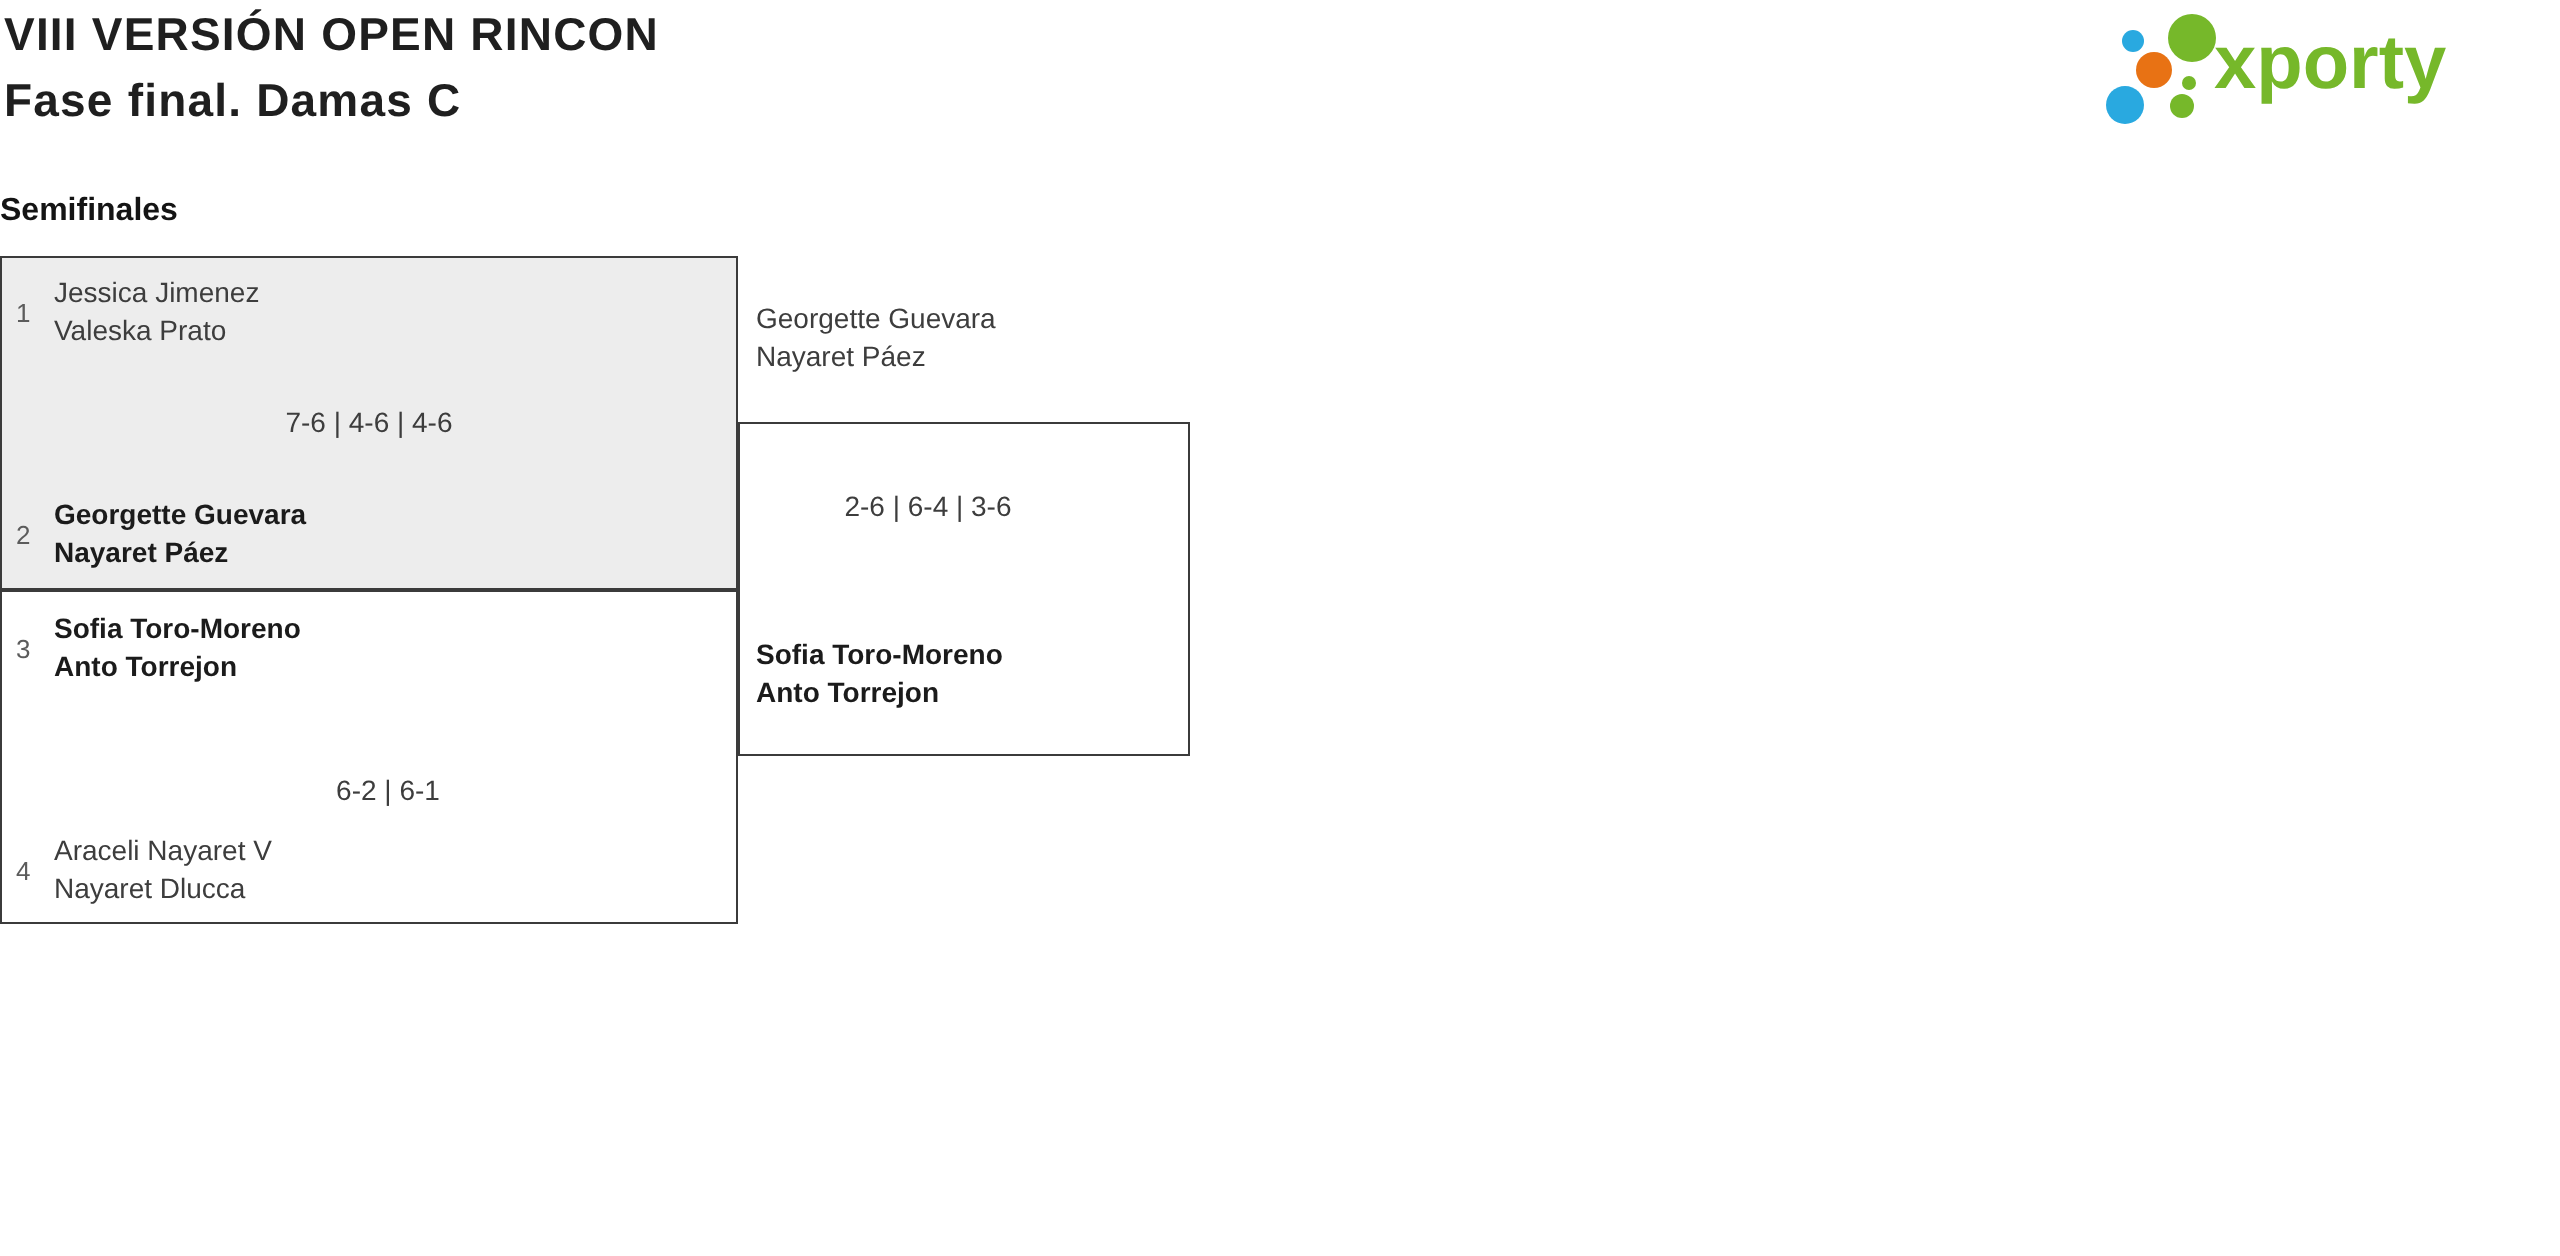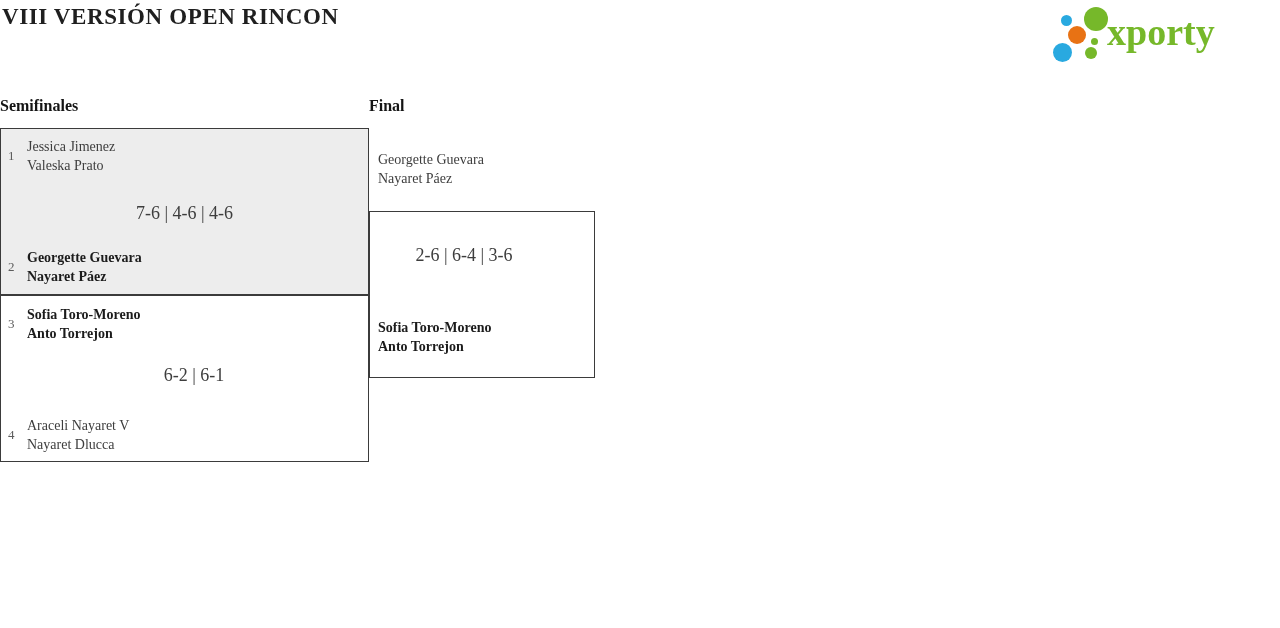--- a/index.html
+++ b/index.html
@@ -1,18 +1,18 @@
 <!DOCTYPE html>
 <html><head>
 <meta charset="utf-8">
 <style>
   html,body{margin:0;padding:0;background:#fff;}
   #screen{
     position:relative;width:1280px;height:628px;background:#ffffff;
-    font-family:Liberation Serif, serif;overflow:hidden;
+    font-family:Liberation Sans, sans-serif;overflow:hidden;
   }
   
   .title-line{
     position:absolute;left:2px;font-size:23px;font-weight:700;color:#1f1f1f;
     letter-spacing:0.6px;white-space:nowrap;
   }
   #title1{top:4px;}
   #title2{top:37px;}
   
   .dot{position:absolute;border-radius:50%;}
@@ -39,52 +39,52 @@
   }
   .seed{
     font-size:13px;color:#5c5c5c;min-width:12px;text-align:left;
   }
   .players{display:flex;flex-direction:column;}
   .player{
     font-size:14px;line-height:19px;color:#3d3d3d;white-space:nowrap;
   }
   .team.winner .player{font-weight:700;color:#1b1b1b;}
   .score{
-    position:absolute;font-size:18px;color:#3d3d3d;text-align:center;
+    position:absolute;font-size:14px;color:#3d3d3d;text-align:center;
     white-space:nowrap;
   }
   #score-sf1{left:0;top:203px;width:369px;}
-  #score-sf2{left:0;top:365px;width:388px;}
+  #score-sf2{left:0;top:387px;width:388px;}
   #score-final{left:369px;top:245px;width:190px;}
   #team-sf1-a{left:8px;top:137px;}
   #team-sf1-b{left:8px;top:248px;}
   #team-sf2-a{left:8px;top:305px;}
   #team-sf2-b{left:8px;top:416px;}
   #team-final-a{left:378px;top:150px;}
   #team-final-b{left:378px;top:318px;}
 </style>
 </head>
 <body>
 
 <div id="screen">
 
   <div class="title-line" id="title1">VIII VERSIÓN OPEN RINCON</div>
+  <div class="title-line" id="title2">Fase final. Damas C</div>
 
   <div>
     <div class="dot" style="left:1061px;top:15px;width:11px;height:11px;background:#29a9e0;"></div>
     <div class="dot" style="left:1084px;top:7px;width:24px;height:24px;background:#76b82a;"></div>
     <div class="dot" style="left:1068px;top:26px;width:18px;height:18px;background:#e87214;"></div>
     <div class="dot" style="left:1091px;top:38px;width:7px;height:7px;background:#76b82a;"></div>
     <div class="dot" style="left:1053px;top:43px;width:19px;height:19px;background:#29a9e0;"></div>
     <div class="dot" style="left:1085px;top:47px;width:12px;height:12px;background:#76b82a;"></div>
     <div id="logo-wordmark">xporty</div>
   </div>
 
   <div class="round-label" id="label-semifinales">Semifinales</div>
-  <div class="round-label" id="label-final">Final</div>
 
   <div class="match-box" id="sf-box-1"></div>
   <div class="match-box" id="sf-box-2"></div>
   <div class="match-box" id="final-box"></div>
 
   <div class="team" id="team-sf1-a">
     <span class="seed">1</span>
     <span class="players">
       <span class="player">Jessica Jimenez</span>
       <span class="player">Valeska Prato</span>

